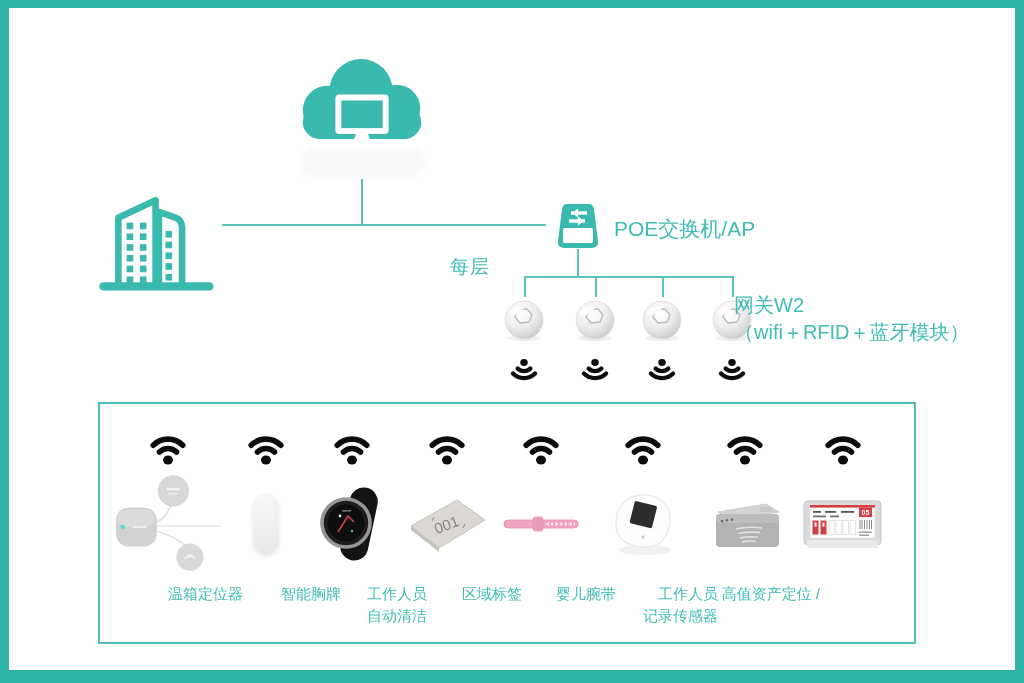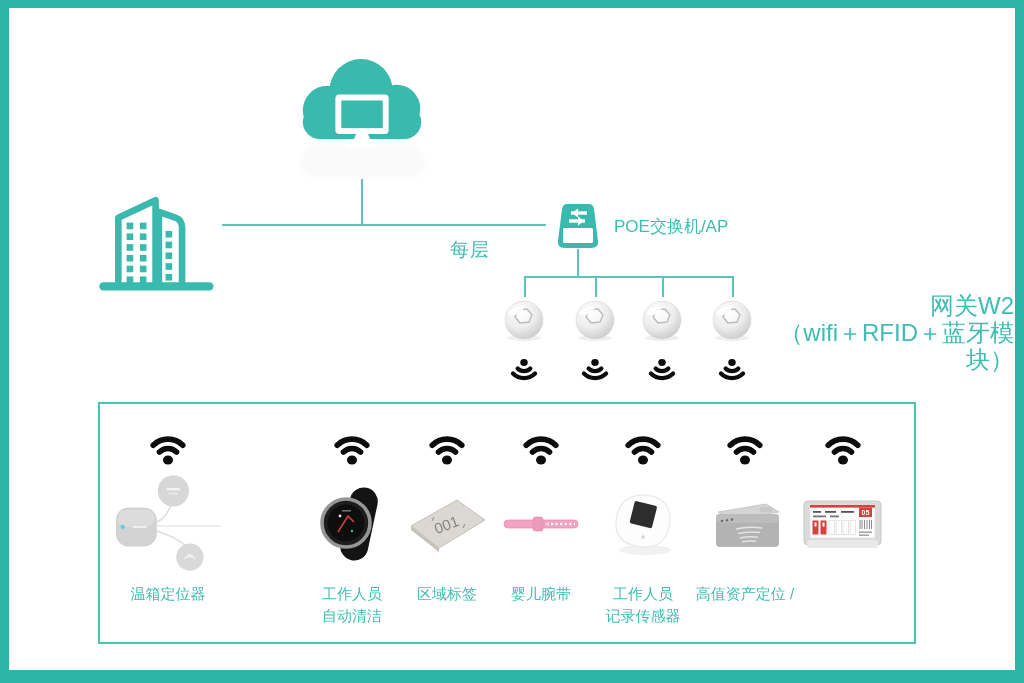--- a/index.html
+++ b/index.html
@@ -5,30 +5,30 @@
   html,body{margin:0;padding:0;background:#fff;}
   .stage{position:relative;width:1024px;height:683px;background:#ffffff;
          font-family:"Liberation Sans","DejaVu Sans",sans-serif;overflow:hidden;}
   .frame-bar{position:absolute;background:#2eb3a9;z-index:50;}
   .fb-top{left:0;top:0;width:1024px;height:8px;}
   .fb-left{left:0;top:0;width:9px;height:683px;}
   .fb-right{right:0;top:0;width:9px;height:683px;}
   .fb-bottom{left:0;bottom:0;width:1024px;height:13px;}
   .line{position:absolute;background:#58c5bb;}
   .lbl{position:absolute;color:#3fbdb3;}
-  .floor-label{left:450px;top:237px;font-size:19px;letter-spacing:1px;}
-  .switch-label{left:614px;top:215px;font-size:17px;}
-  .gw-text{left:758px;top:292px;width:256px;text-align:right;font-size:24px;line-height:27px;}
+  .floor-label{left:450px;top:254px;font-size:19px;letter-spacing:1px;}
+  .switch-label{left:614px;top:215px;font-size:21px;}
+  .gw-text{left:734px;top:292px;width:256px;text-align:left;font-size:20px;line-height:27px;}
   .panel{position:absolute;left:98px;top:402px;width:818px;height:242px;
          border:2px solid #4fc2b8;box-sizing:border-box;background:#fff;}
   .col{position:absolute;top:402px;width:150px;height:242px;}
   .col .wifi{position:absolute;left:50%;transform:translateX(-50%);top:24px;}
   .col .devwrap{position:absolute;left:50%;transform:translateX(-50%);top:66px;width:150px;height:112px;
                 display:flex;align-items:center;justify-content:center;}
-  .col .caption{position:absolute;top:181px;left:0;width:100%;text-align:center;
+  .col .caption{position:absolute;top:181px;left:0;width:100%;text-align:right;
                 color:#3fbdb3;font-size:15px;line-height:22px;}
   .gw-unit{position:absolute;width:48px;}
   .watermark{position:absolute;left:300px;top:146px;width:125px;height:32px;border-radius:16px;
              background:#fafafa;filter:blur(2px);}
   .badge-pill{width:26px;height:60px;border-radius:13px;
               background:linear-gradient(160deg,#f8f8f8,#e7e7e7);
               box-shadow:0 2px 4px rgba(0,0,0,0.10);}
 </style>
 </head>
 <body>
@@ -184,20 +184,31 @@
         <rect x="6" y="36" width="38" height="18" rx="10" fill="#dcdcdc"></rect>
         <circle cx="11" cy="54" r="2.2" fill="#5ad2e6"></circle>
         <rect x="21" y="53" width="15" height="2" rx="1" fill="#efefef"></rect>
       </svg>
     </div>
     <div class="caption">
       <div>温箱定位器</div>
     </div>
   </div>
 
+  <div class="col" style="left:191px">
+    <svg class="wifi" width="48" height="40" viewBox="0 0 48 40">
+        <use href="#wifi-sym"></use>
+      </svg>
+    <div class="devwrap">
+      <div class="badge-pill"></div>
+    </div>
+    <div class="caption">
+      <div>智能胸牌</div>
+    </div>
+  </div>
 
   <div class="col" style="left:277px">
     <svg class="wifi" width="48" height="40" viewBox="0 0 48 40">
         <use href="#wifi-sym"></use>
       </svg>
     <div class="devwrap">
       <svg width="68" height="76" viewBox="0 0 68 76">
         <rect x="27" y="1" width="28" height="74" rx="14" fill="#141414" transform="rotate(12 41 38)"></rect>
         <circle cx="28" cy="37" r="24" fill="#1e1e1e" stroke="#969696" stroke-width="3.6"></circle>
         <circle cx="28" cy="37" r="18.5" fill="#0e0e0e"></circle>

